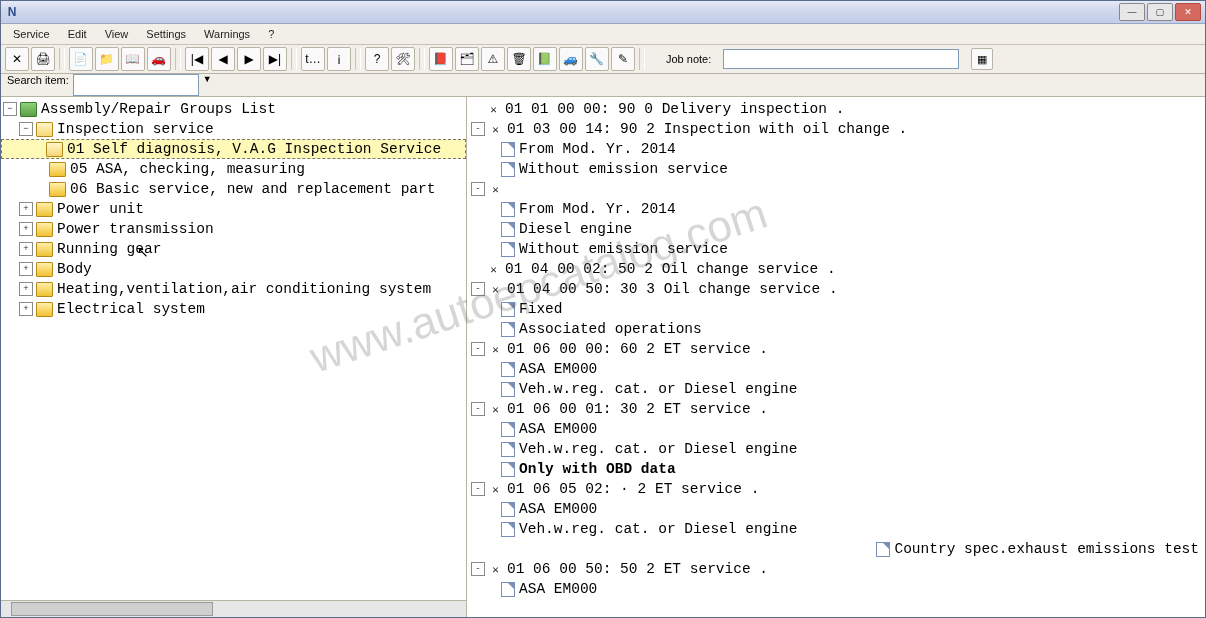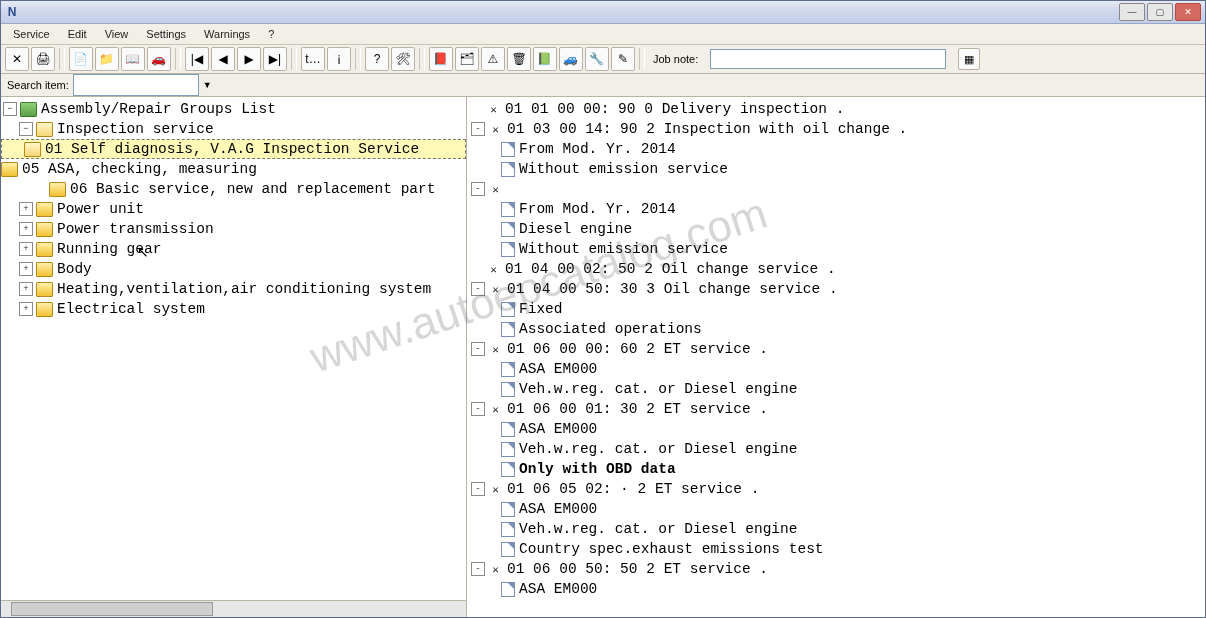--- a/index.html
+++ b/index.html
@@ -8,25 +8,25 @@
 .titlebar .app-icon{width:14px;height:14px;margin-right:4px;display:flex;align-items:center;justify-content:center;font-weight:bold;color:#2b4c8c}
 .titlebar .spacer{flex:1}
 .sys-btns{display:flex;gap:2px}
 .sys-btn{width:24px;height:16px;border:1px solid #888;border-radius:2px;background:#e7e7e7;display:flex;align-items:center;justify-content:center;font-size:9px;color:#333;cursor:pointer}
 .sys-btn.close{background:#d46a5f;color:#fff;border-color:#b34a3f}
 .menubar{height:20px;background:#f1efe7;display:flex;align-items:center;padding:0 4px;gap:2px;border-bottom:1px solid #c9c3b6}
 .menu-item{padding:2px 8px;color:#222;cursor:pointer}
 .toolbar{height:28px;background:#f1efe7;border-bottom:1px solid #b9b3a6;display:flex;align-items:center;padding:0 4px;gap:2px}
 .tb-sep{width:4px;height:22px;border-left:1px solid #c9c3b6;border-right:1px solid #fff;margin:0 2px}
 .tb-btn{width:22px;height:22px;border:1px solid #b9b3a6;background:#fafafa;border-radius:2px;display:flex;align-items:center;justify-content:center;font-size:12px;cursor:pointer}
-.jobnote{display:flex;align-items:center;gap:12px;margin-left:4px}
+.jobnote{display:flex;align-items:center;gap:12px;margin-left:17px}
 .jobnote input{width:230px;height:18px;border:1px solid #7f9db9;font-size:11px;padding:0 2px}
 .jobnote .cal{width:20px;height:20px;border:1px solid #b9b3a6;background:#fafafa;border-radius:2px;display:flex;align-items:center;justify-content:center;cursor:pointer;font-size:11px}
 .infobar{height:22px;background:#f1efe7;border-bottom:1px solid #b9b3a6;display:flex;align-items:center;padding:0 6px;justify-content:space-between}
-.search{display:flex;align-items:center;gap:4px}
+.search{display:flex;align-items:flex-start;gap:4px}
 .search input{width:120px;height:18px;border:1px solid #7f9db9;font-size:11px}
 .content{flex:1;display:flex;min-height:0}
 .left-pane{width:465px;background:#fff;border-right:1px solid #b9b3a6;overflow:hidden;position:relative;display:flex;flex-direction:column}
 .tree{flex:1;overflow:auto;padding:2px 0;font-family:"Courier New",monospace;font-size:14.5px;color:#000}
 .tree-row{display:flex;align-items:center;height:20px;white-space:nowrap;padding-right:6px;cursor:pointer}
 .tree-row.selected{background:#fff9b8;border:1px dashed #777;box-sizing:border-box}
 .expander{width:12px;height:12px;border:1px solid #8a8a8a;background:#fff;display:flex;align-items:center;justify-content:center;font-size:9px;line-height:1;color:#333;margin-right:3px;cursor:pointer;flex-shrink:0}
 .expander.empty{border:none;background:none}
 .icon-sq{width:15px;height:13px;margin-right:4px;flex-shrink:0}
 .icon-book{background:linear-gradient(#8fd17a,#5aa046);border:1px solid #3c7a2e;border-radius:1px}
@@ -121,25 +121,25 @@
           <span class="icon-sq icon-book"></span>
           <span class="lbl">Assembly/Repair Groups List</span>
         </div>
 
         <div class="tree-row" style="padding-left:18px">
           <span class="expander">−</span>
           <span class="icon-sq icon-folder-open"></span>
           <span class="lbl">Inspection service</span>
         </div>
 
-        <div class="tree-row selected" style="padding-left:22px">
+        <div class="tree-row selected" style="padding-left:44px">
           <span class="icon-sq icon-folder-open"></span>
           <span class="lbl">01 Self diagnosis, V.A.G Inspection Service</span>
         </div>
-        <div class="tree-row" style="">
+        <div class="tree-row" style="padding-left:48px">
           <span class="icon-sq icon-folder"></span>
           <span class="lbl">05 ASA, checking, measuring</span>
         </div>
         <div class="tree-row" style="padding-left:48px">
           <span class="icon-sq icon-folder"></span>
           <span class="lbl">06 Basic service, new and replacement part</span>
         </div>
 
         <div class="tree-row" style="padding-left: 18px;">
             <span class="expander">+</span>
@@ -268,21 +268,21 @@
             <span class="lbl">01 06 05 02:       · 2 ET service .</span>
           </div>
           <div class="rrow" style="padding-left: 34px;">
             <span class="op-page"></span>
             <span class="lbl">ASA EM000</span>
           </div>
           <div class="rrow" style="padding-left: 34px;">
             <span class="op-page"></span>
             <span class="lbl">Veh.w.reg. cat. or Diesel engine</span>
           </div>
-          <div class="rrow" style="padding-left: 34px;">
+          <div class="rrow" style="padding-left: 34px; justify-content: flex-end;">
             <span class="op-page"></span>
             <span class="lbl">Country spec.exhaust emissions test</span>
           </div>
           <div class="rrow" style="padding-left: 4px;">
             <span class="expander">-</span>
             <span class="op-icon op-main">✕</span>
             <span class="lbl">01 06 00 50:      50 2 ET service .</span>
           </div>
           <div class="rrow" style="padding-left: 34px;">
             <span class="op-page"></span>

